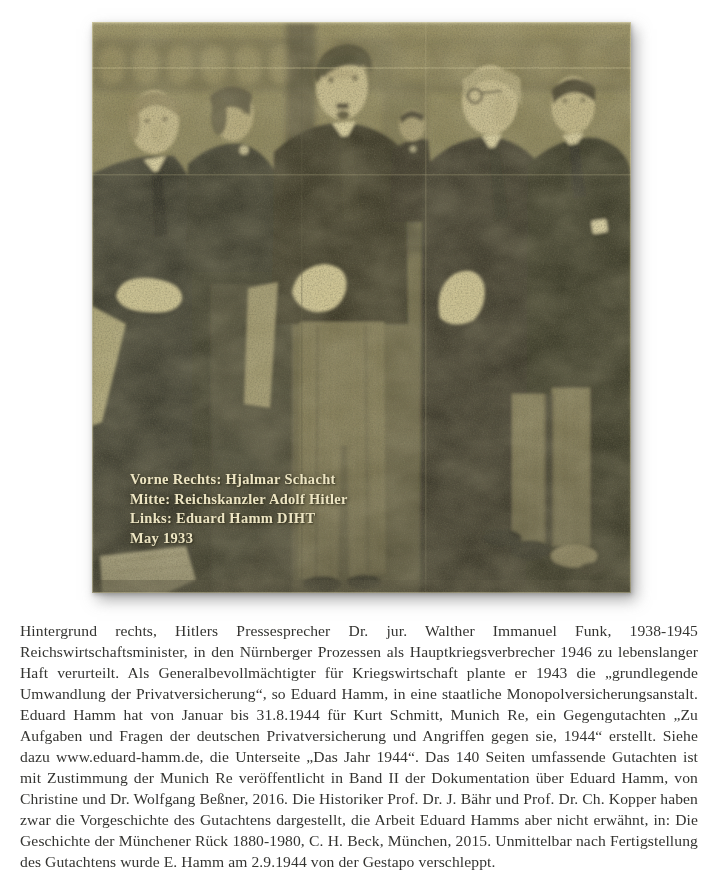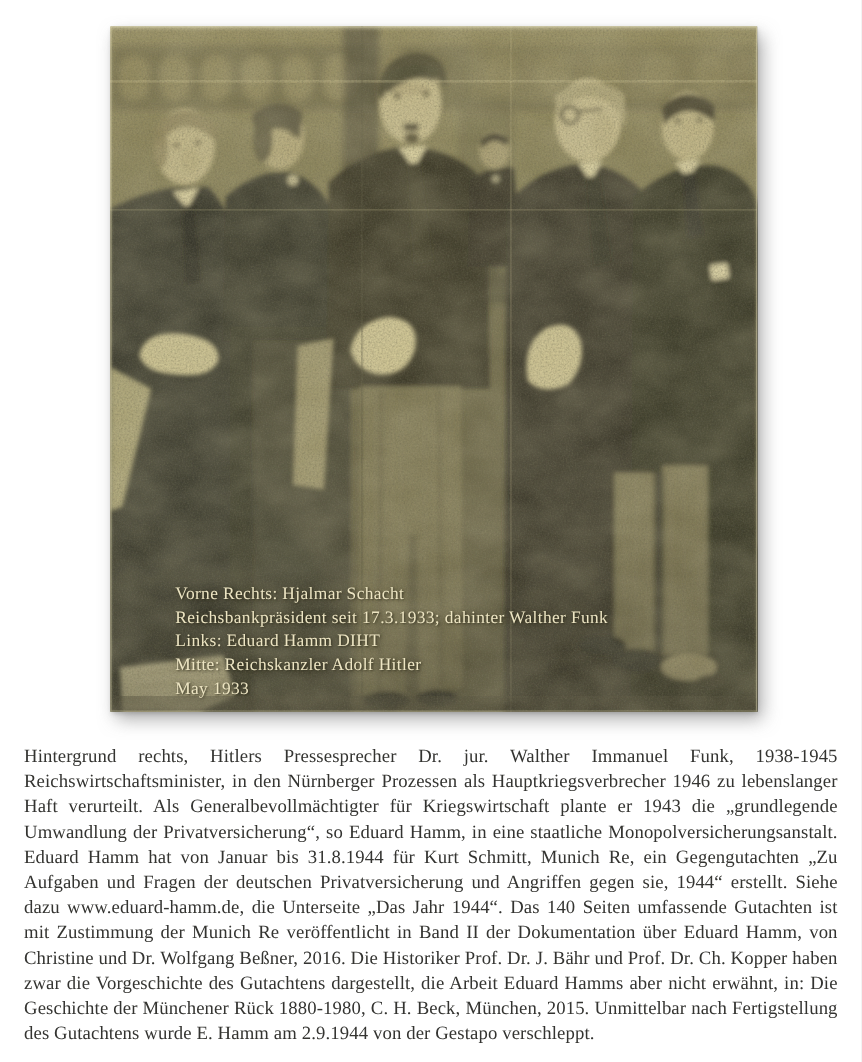--- a/index.html
+++ b/index.html
@@ -18,22 +18,22 @@
     position:absolute;left:92px;top:22px;width:539px;height:571px;margin:0;
     background:var(--photo-base);
     box-shadow:5px 7px 14px rgba(105,105,105,.55),1px 2px 4px rgba(120,120,120,.45);
   }
   .photo svg{position:absolute;inset:0;display:block;}
   .photo::after{
     content:"";position:absolute;inset:0;pointer-events:none;
     box-shadow:inset 0 0 0 1px rgba(238,230,190,.35),inset 0 2px 3px rgba(250,245,215,.35);
   }
   .caption{
-    position:absolute;left:38px;top:448px;margin:16px;
-    font-weight:normal;font-size:14.5px;line-height:19.7px;letter-spacing:.3px;
+    position:absolute;left:38px;top:448px;margin:0;
+    font-weight:bold;font-size:14.5px;line-height:19.7px;letter-spacing:.3px;
     color:var(--caption-text);
     text-shadow:1px 1px 2px rgba(45,42,25,.85),0 0 6px rgba(45,42,25,.35);
   }
   .cap-line{white-space:nowrap;}
   .body-text{
     position:absolute;left:20px;top:620px;width:678px;margin:0;
     text-align:justify;font-size:15.6px;line-height:21px;letter-spacing:.1px;
     color:var(--body-text);
   }
 </style>
@@ -265,22 +265,21 @@
       </g>
 
       <rect x="0" y="400" width="539" height="171" fill="url(#botGrad)"></rect>
       <rect width="539" height="571" filter="url(#mottle)" opacity=".38"></rect>
       <rect width="539" height="571" filter="url(#grainD)" opacity=".5"></rect>
       <rect width="539" height="571" filter="url(#grainL)" opacity=".4"></rect>
     </svg>
 
     <figcaption class="caption">
       <div class="cap-line">Vorne Rechts: Hjalmar Schacht</div>
-      <div class="cap-line">Reichsbankpräsident seit 17.3.1933; dahinter Walther Funk</div>
+      <div class="cap-line">Mitte: Reichskanzler Adolf Hitler</div>
       <div class="cap-line">Links: Eduard Hamm DIHT</div>
-      <div class="cap-line">Mitte: Reichskanzler Adolf Hitler</div>
       <div class="cap-line">May 1933</div>
     </figcaption>
   </figure>
 
   <p class="body-text">Hintergrund rechts, Hitlers Pressesprecher Dr. jur. Walther Immanuel Funk, 1938-1945 Reichswirtschaftsminister, in den Nürnberger Prozessen als Hauptkriegsverbrecher 1946 zu lebenslanger Haft verurteilt. Als Generalbevollmächtigter für Kriegswirtschaft plante er 1943 die „grundlegende Umwandlung der Privatversicherung“, so Eduard Hamm, in eine staatliche Monopolversicherungsanstalt. Eduard Hamm hat von Januar bis 31.8.1944 für Kurt Schmitt, Munich Re, ein Gegengutachten „Zu Aufgaben und Fragen der deutschen Privatversicherung und Angriffen gegen sie, 1944“ erstellt. Siehe dazu www.eduard-hamm.de, die Unterseite „Das Jahr 1944“. Das 140 Seiten umfassende Gutachten ist mit Zustimmung der Munich Re veröffentlicht in Band II der Dokumentation über Eduard Hamm, von Christine und Dr. Wolfgang Beßner, 2016. Die Historiker Prof. Dr. J. Bähr und Prof. Dr. Ch. Kopper haben zwar die Vorgeschichte des Gutachtens dargestellt, die Arbeit Eduard Hamms aber nicht erwähnt, in: Die Geschichte der Münchener Rück 1880-1980, C. H. Beck, München, 2015. Unmittelbar nach Fertigstellung des Gutachtens wurde E. Hamm am 2.9.1944 von der Gestapo verschleppt.</p>
 
 </div>
 
 </body></html>

